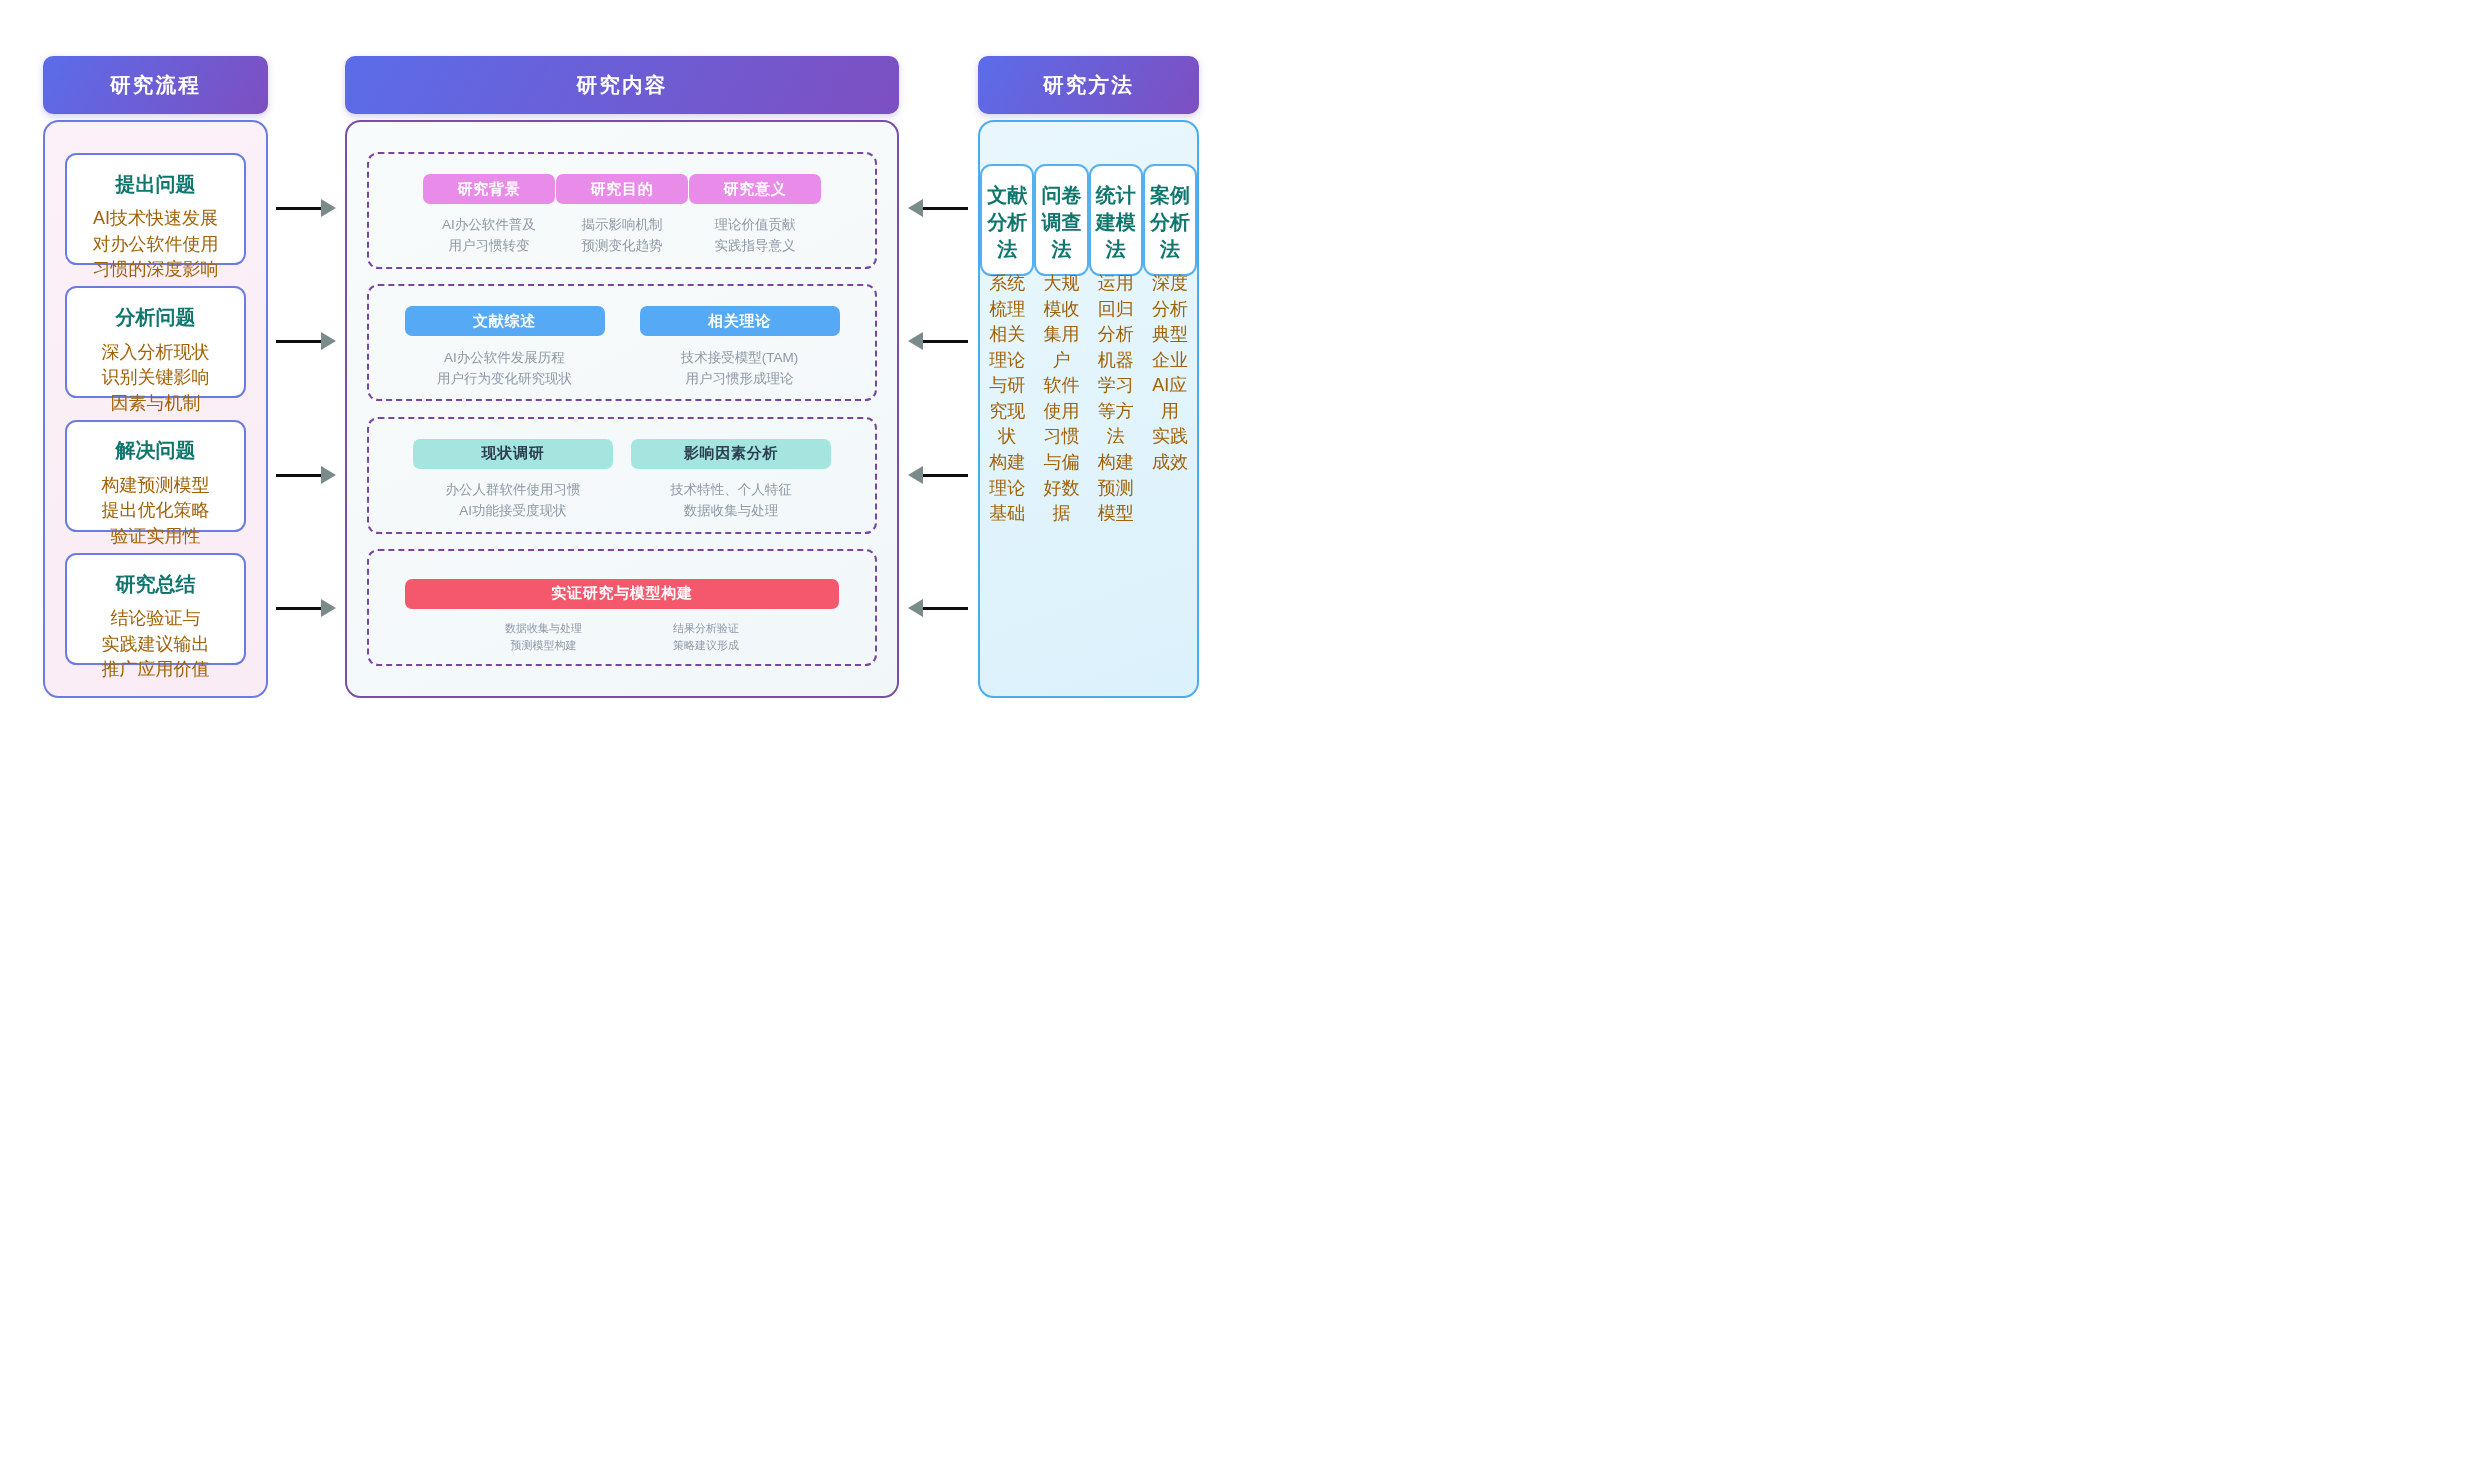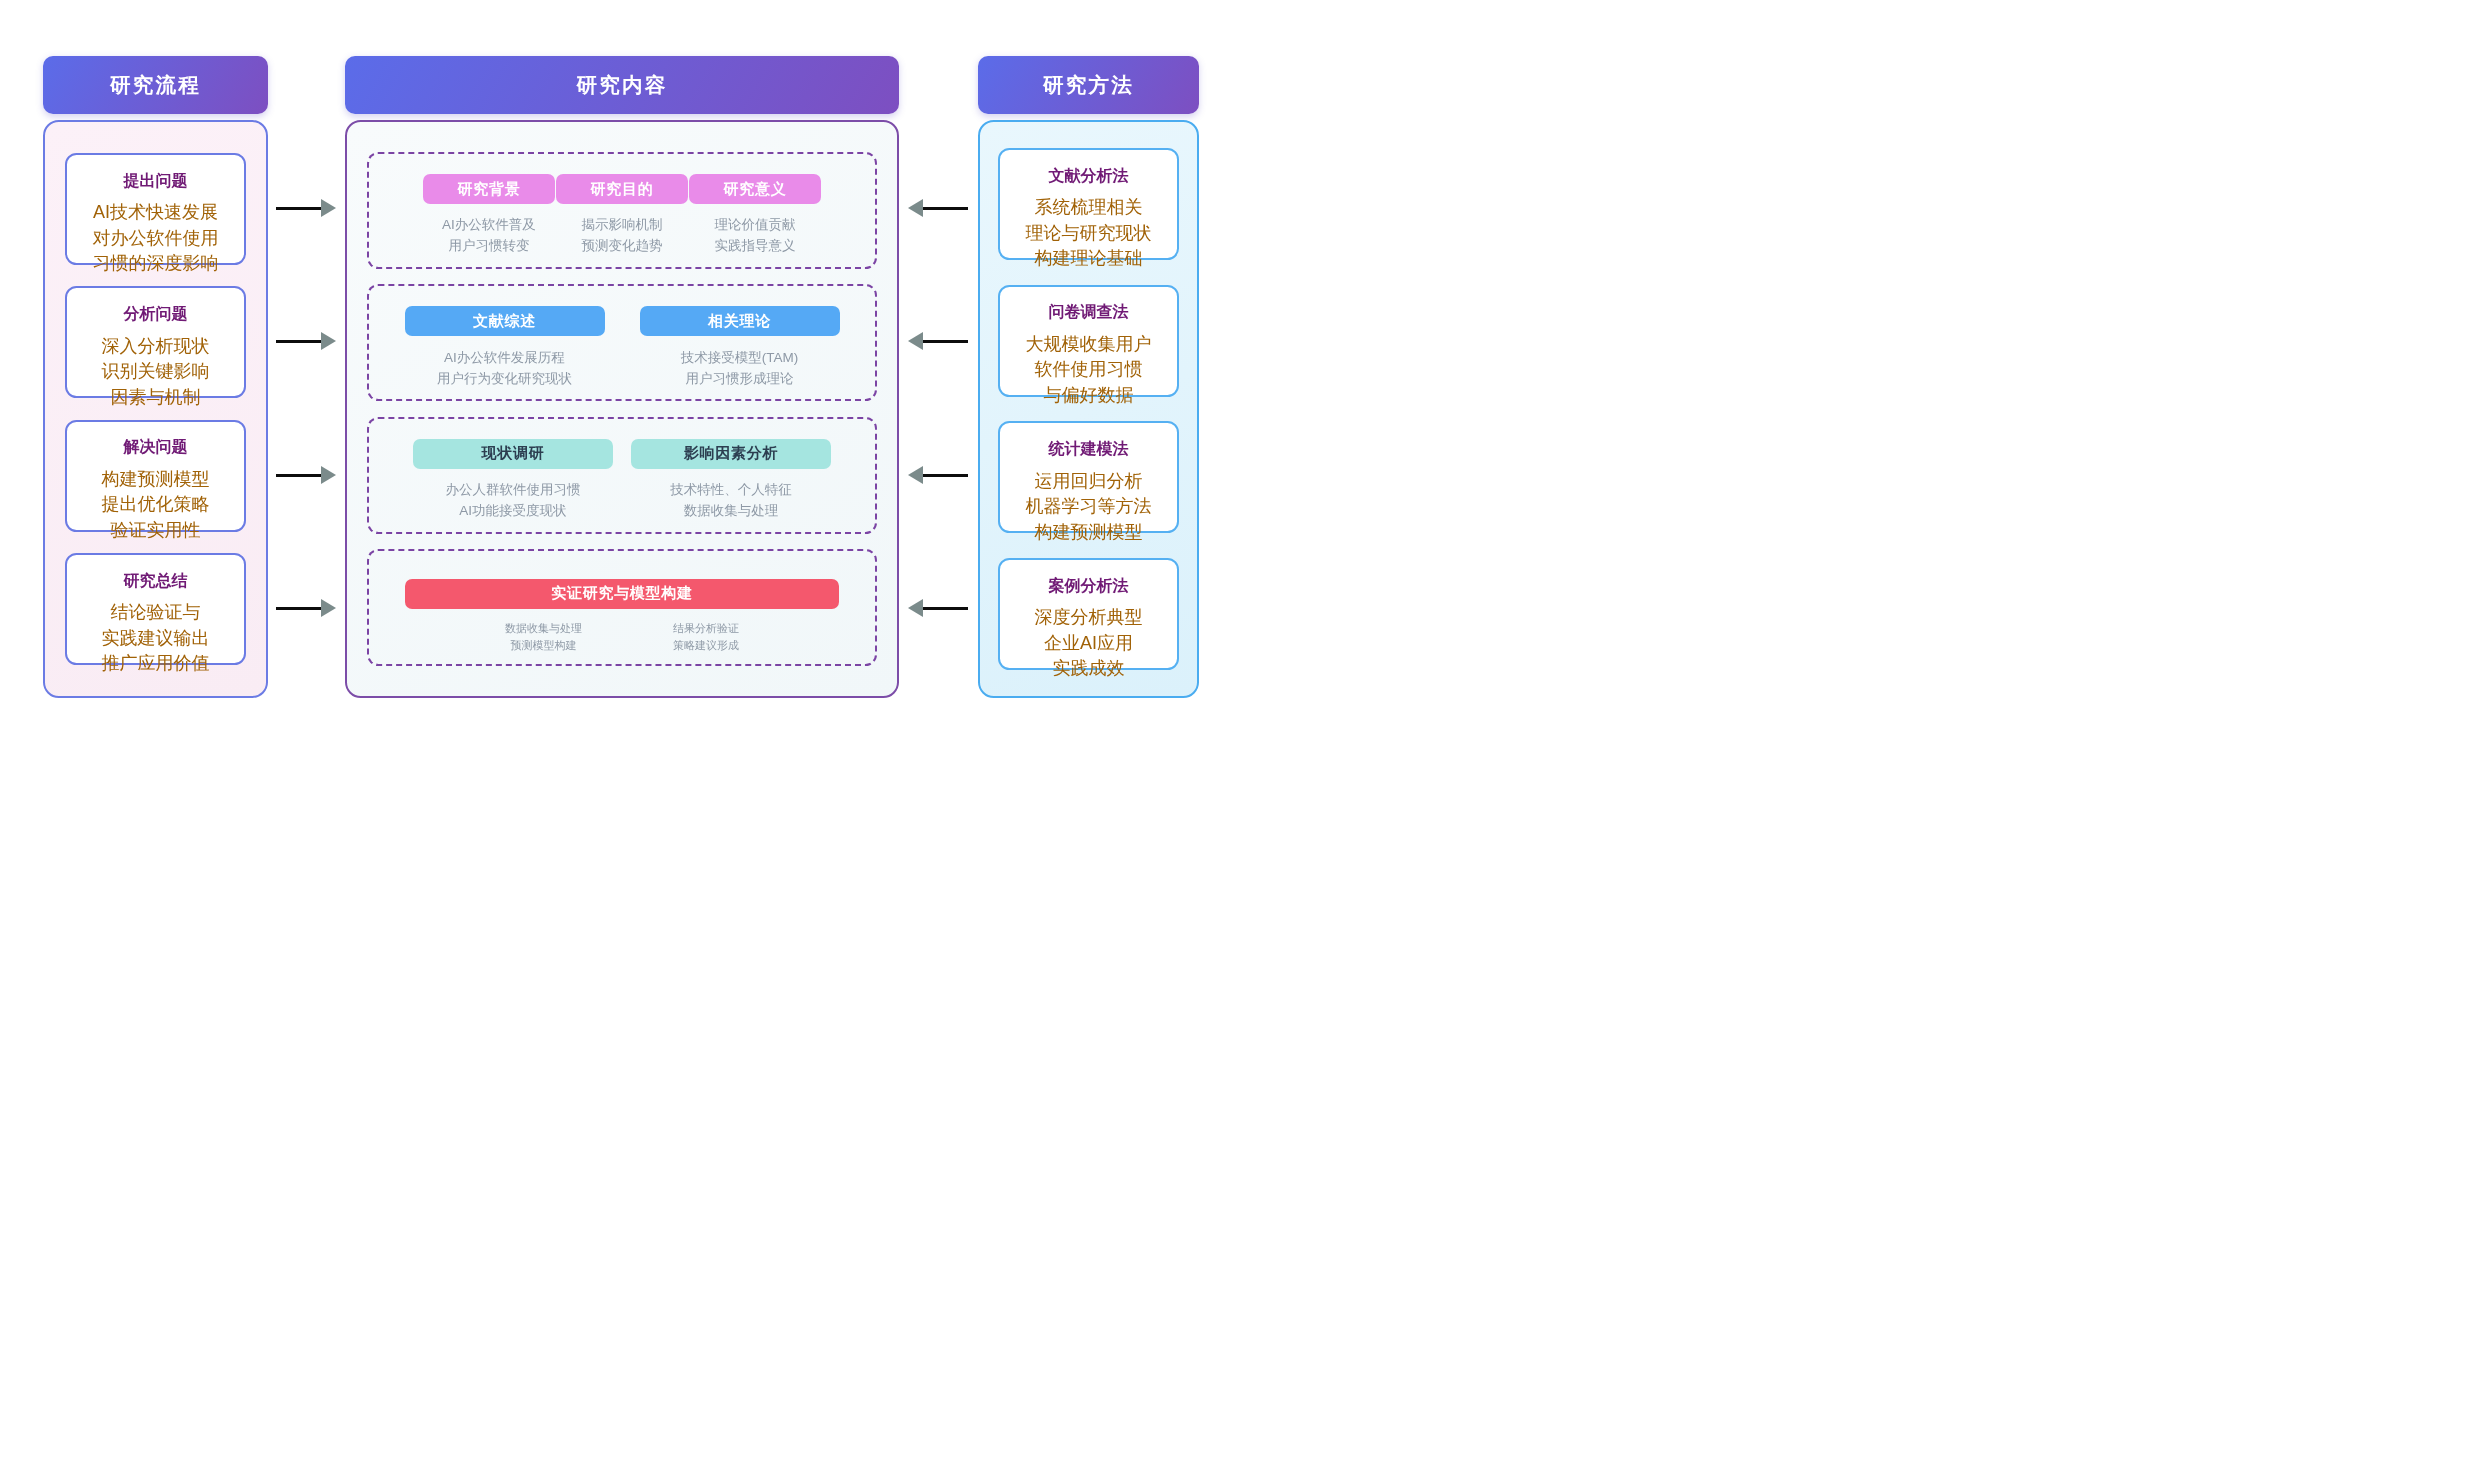--- a/index.html
+++ b/index.html
@@ -27,31 +27,31 @@
     display:flex; flex-direction:column; justify-content:space-between; padding:31px 0;
   }
   .content-col {
     left:345px; width:554px; border:2.8px solid #7c4da8;
     background:linear-gradient(150deg,#f8fbfc 0%,#f1f7f9 100%);
     display:flex; flex-direction:column; justify-content:space-between; padding:30px 20px; 
   }
   .methods-col {
     left:978px; width:221px; border:2.8px solid #4aacf0;
     background:linear-gradient(160deg,#e9f7fd 0%,#dbf1fb 100%);
-    display:flex; flex-direction:column; justify-content:space-between; padding:26px 0;
+    display:flex; flex-direction:row; justify-content:space-between; padding:42px 0;
   }
 
   
   .card {
     width:181px; height:112px; margin:0 auto; background:#ffffff;
     border-radius:11.4px; box-sizing:border-box; text-align:center; padding-top:15.7px;
   }
   .process-col .card { border:2.8px solid #6b7be4; }
   .methods-col .card { border:2.8px solid #55b0f2; }
-  .card .card-title { font-size:16px; font-weight:bold; color:#701a75; margin-bottom:8.5px; }
+  .card .card-title { font-size:20px; font-weight:bold; color:#0f766e; margin-bottom:8.5px; }
   .card .card-line  { font-size:18px; color:#a16207; line-height:1.42; }
 
   
   .section {
     border:2.1px dashed #7b44a4; border-radius:11.4px; height:117px; box-sizing:border-box;
     display:flex; justify-content:center; align-items:flex-start;
   }
   .pill-group { display:flex; justify-content:center; gap:1px; width:100%; padding-top:20px; }
   .pill-item  { display:flex; flex-direction:column; align-items:center; }
   .pill {

